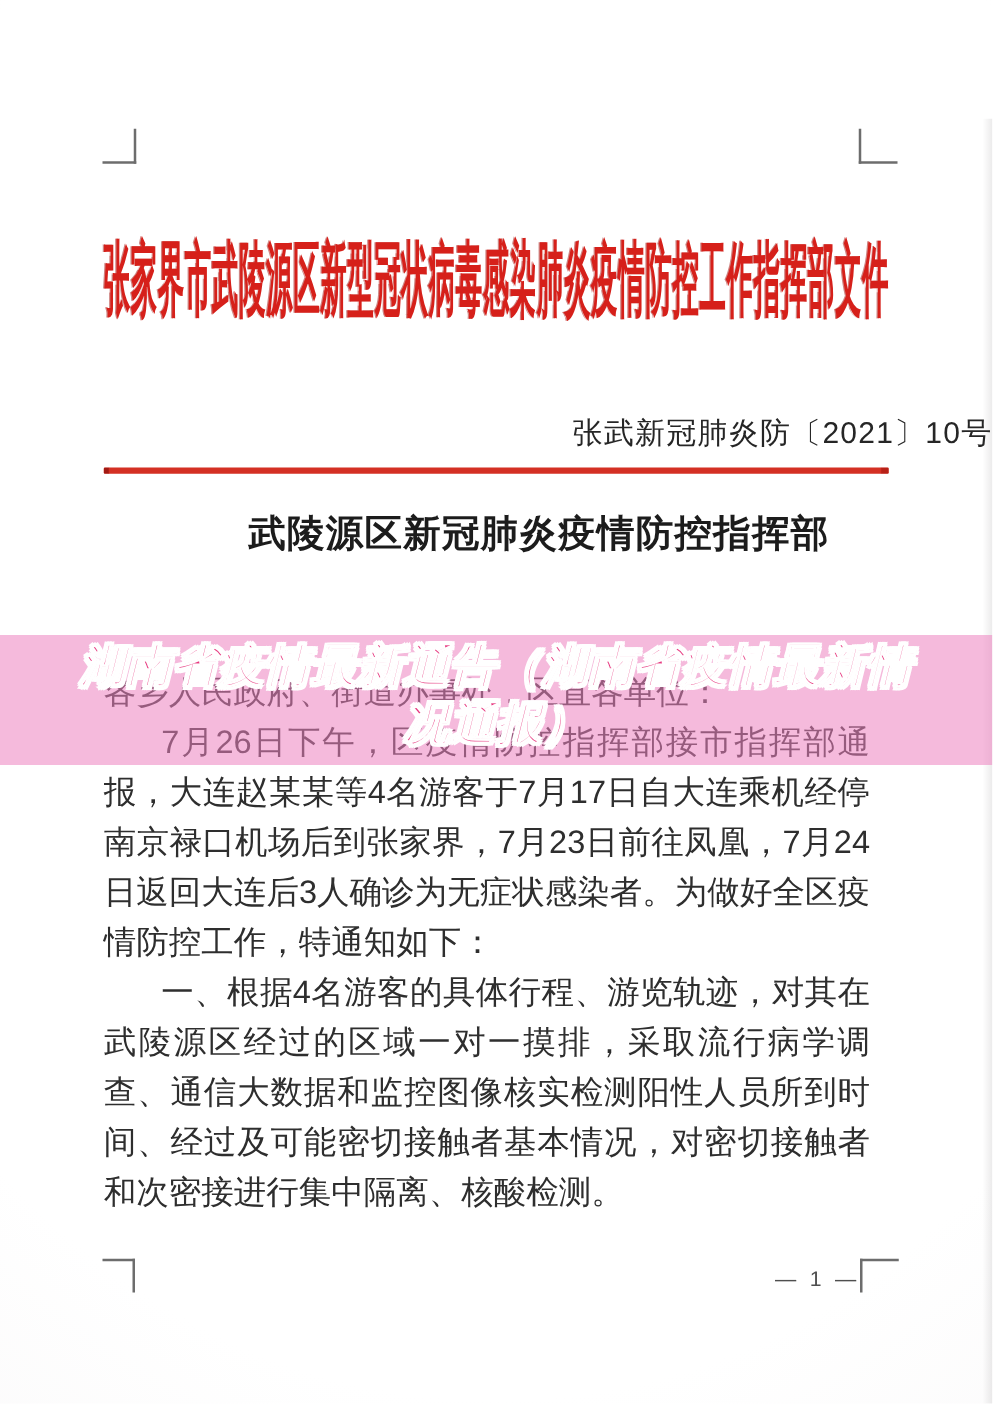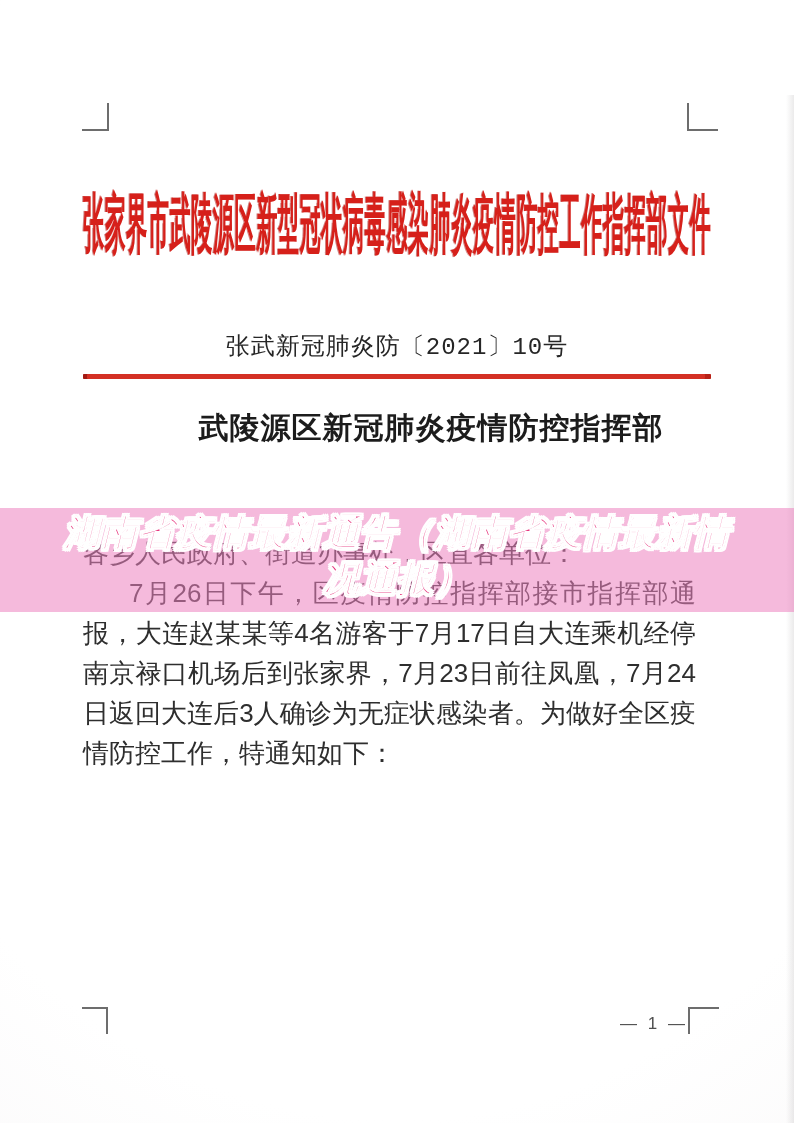--- a/index.html
+++ b/index.html
@@ -20,22 +20,22 @@
   
   .banner{
     position:absolute;left:83px;top:186px;width:628px;height:76px;
     display:flex;justify-content:space-between;align-items:center;
     color:var(--banner_red,#d6201a);
     font-family:"Liberation Serif","DejaVu Serif",serif;font-weight:bold;
   }
   .banner span{display:block;font-size:21px;transform:scaleY(3.1);
     text-shadow:1px 1px 0 rgba(255,255,255,.6), -1px 0 0 rgba(160,10,5,.5);}
   .doc-number{
-    position:absolute;left:0;top:330px;width:100%;text-align:center;
-    font-size:24px;color:#262626;letter-spacing:1px;font-family:Liberation Mono, monospace;
+    position:absolute;left:0;top:330px;width:100%;text-align:right;
+    font-size:24px;color:#262626;letter-spacing:1px;
   }
   .red-rule{position:absolute;left:83px;top:374px;width:628px;height:5px;
     background:var(--rule_red,#d43024);border-radius:1px;
     box-shadow:inset 4px 0 0 rgba(120,10,5,.55), inset -6px 0 0 rgba(150,15,8,.45);}
   .doc-title{
     position:absolute;left:0;top:405px;width:100%;text-align:center;
     font-size:30px;line-height:45px;font-weight:700;color:#1c1c1c;letter-spacing:1px;padding-left:34px;
   }
   .body-text{
     position:absolute;left:83px;top:533px;width:613px;
@@ -110,20 +110,21 @@
 
   <div class="red-rule"></div>
 
   <div class="doc-title">
     <div>武陵源区新冠肺炎疫情防控指挥部</div>
   </div>
 
   <div class="body-text">
     <p class="salutation">各乡人民政府、街道办事处，区直各单位：</p>
     <p class="indent">7月26日下午，区疫情防控指挥部接市指挥部通报，大连赵某某等4名游客于7月17日自大连乘机经停南京禄口机场后到张家界，7月23日前往凤凰，7月24日返回大连后3人确诊为无症状感染者。为做好全区疫情防控工作，特通知如下：</p>
+    <p class="indent">一、根据4名游客的具体行程、游览轨迹，对其在武陵源区经过的区域一对一摸排，采取流行病学调查、通信大数据和监控图像核实检测阳性人员所到时间、经过及可能密切接触者基本情况，对密切接触者和次密接进行集中隔离、核酸检测。</p>
   </div>
 
   <div class="page-number">— 1 —</div>
 
   <div class="overlay-band">
     <div class="overlay-title">湖南省疫情最新通告（湖南省疫情最新情况通报）</div>
   </div>
 
 </div>
 

